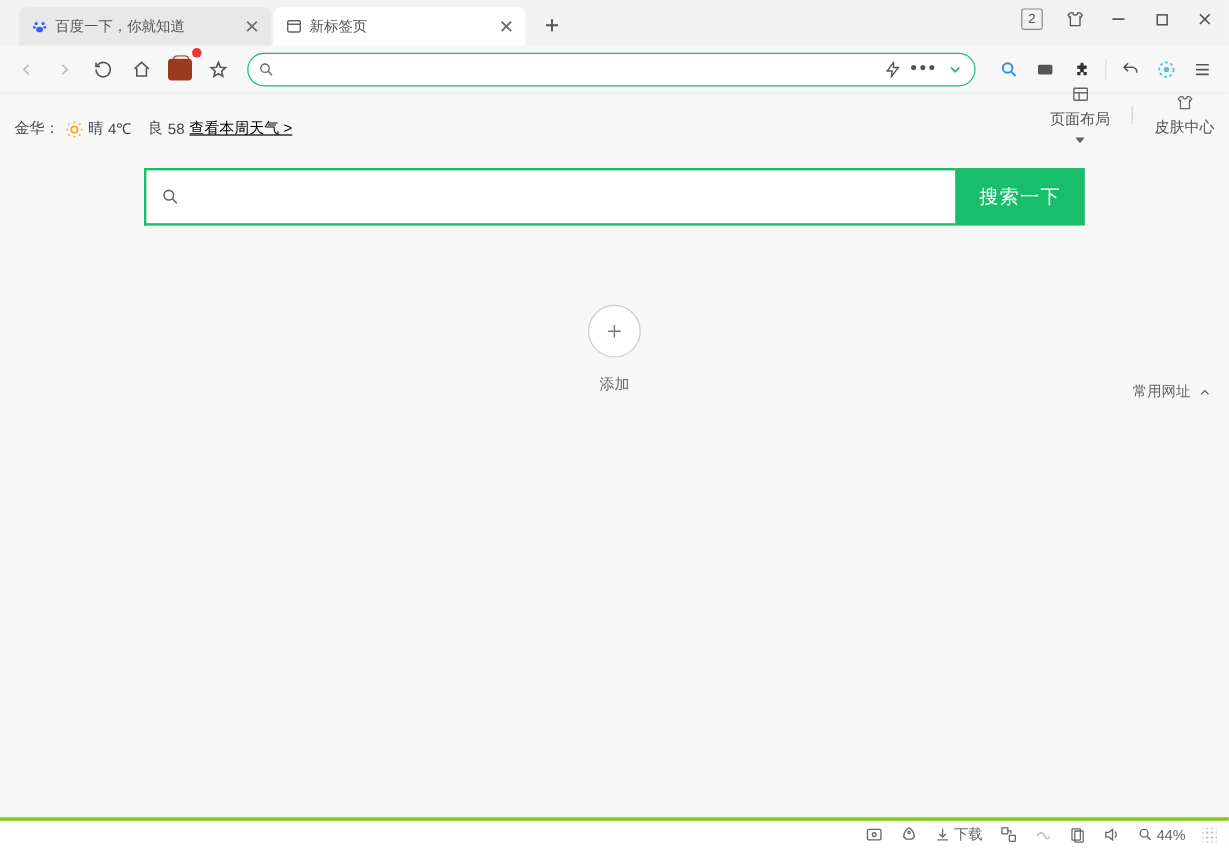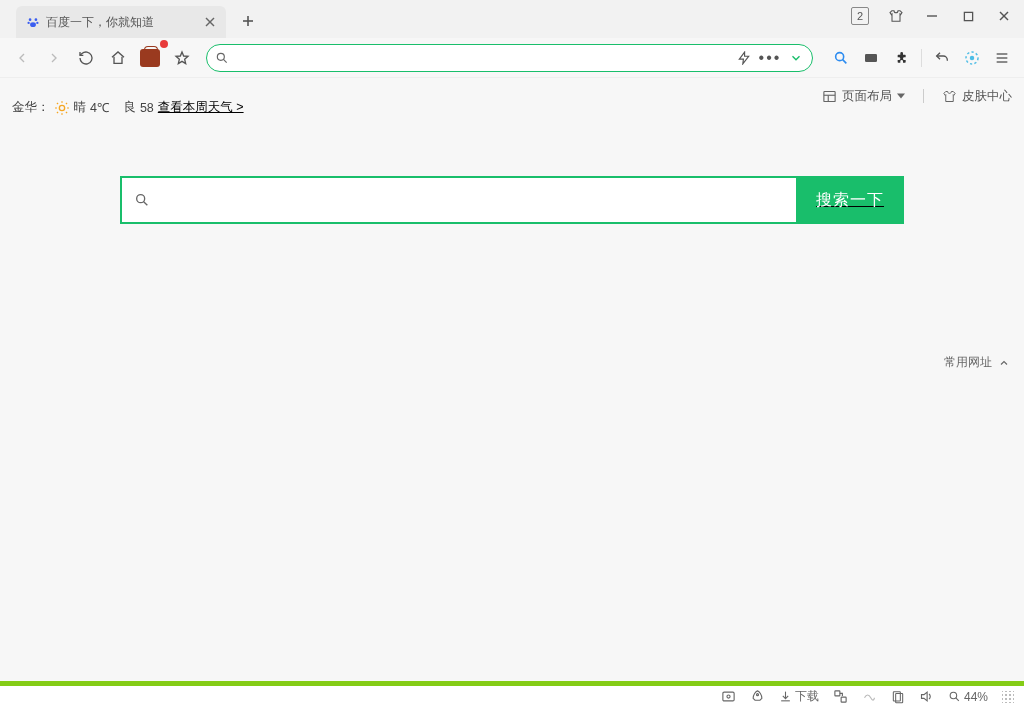--- a/index.html
+++ b/index.html
@@ -108,34 +108,33 @@
     align-items:center;
     padding: 0 12px;
     font-size:12.5px;
     color:#444;
     justify-content:space-between;
   }
   .weather { display:flex;align-items:center;gap:4px;margin-top:23px;}
   .weather a { color:#000000; text-decoration:underline; cursor:pointer;}
   .sun { width:16px;height:16px;color:#f5a623;}
   .layout-controls { display:flex;align-items:center;gap:18px;color:#555;}
-  .layout-controls .ctl { display:flex;align-items:center;gap:5px;cursor:pointer;}
+  .layout-controls .ctl { display:flex;align-items:center;gap:5px;cursor:pointer;flex-direction:column;}
   .layout-controls svg{color:#666;}
   .vsep { width:1px;height:14px;background:#ccc; }
 
   
   .content {
     width:100%;
     position:relative;
   }
   .searchbox-wrap {
     display:flex;
     justify-content:center;
-    margin-top: 62px;
-    text-decoration: underline;
+    margin-top: 26px;
   }
   .searchbox {
     display:flex;
     width: 784px;
     height: 48px;
   }
   .searchbox .sb-input {
     flex:1;
     border:2px solid #19be6b;
     border-right:none;
@@ -182,21 +181,21 @@
     color:#777;cursor:pointer;
   }
   .add-label { font-size:12.5px;color:#666;}
 
   
   .statusbar {
     position:absolute;
     bottom:0;left:0;right:0;
     height:26px;
     background:#fff;
-    border-top:5px solid #84cc16;
+    border-top:3px solid #84cc16;
     display:flex;
     align-items:center;
     justify-content:flex-end;
     padding:0 10px;
     gap:6px;
     font-size:12px;
     color:#666;
   }
   .statusbar .sb-item { display:flex;align-items:center;gap:3px;cursor:pointer;padding:2px 4px;border-radius:3px;}
   .resize-grip {
@@ -219,20 +218,35 @@
       <span class="tab-icon">
         <svg width="14" height="14" viewBox="0 0 24 24" fill="#3b5ef0">
             <circle cx="7" cy="8" r="2.3"></circle>
             <circle cx="17" cy="8" r="2.3"></circle>
             <circle cx="4.5" cy="13.5" r="2"></circle>
             <circle cx="19.5" cy="13.5" r="2"></circle>
             <ellipse cx="12" cy="16.5" rx="5" ry="4"></ellipse>
           </svg>
       </span>
       <span class="tab-title">百度一下，你就知道</span>
+      <span class="tab-close">
+        <svg width="10" height="10" viewBox="0 0 10 10" stroke="#666" stroke-width="1.4">
+            <line x1="1" y1="1" x2="9" y2="9"></line>
+            <line x1="9" y1="1" x2="1" y2="9"></line>
+          </svg>
+      </span>
+    </div>
+    <div class="tab active">
+      <span class="tab-icon">
+        <svg width="14" height="14" viewBox="0 0 24 24" fill="none" stroke="#666" stroke-width="2">
+            <rect x="3" y="4" width="18" height="16" rx="2"></rect>
+            <line x1="3" y1="9" x2="21" y2="9"></line>
+          </svg>
+      </span>
+      <span class="tab-title">新标签页</span>
       <span class="tab-close">
         <svg width="10" height="10" viewBox="0 0 10 10" stroke="#666" stroke-width="1.4">
             <line x1="1" y1="1" x2="9" y2="9"></line>
             <line x1="9" y1="1" x2="1" y2="9"></line>
           </svg>
       </span>
     </div>
     <div class="newtab-btn">
       <svg width="14" height="14" viewBox="0 0 14 14" stroke="#555" stroke-width="1.6">
           <line x1="7" y1="2" x2="7" y2="12"></line>
@@ -427,20 +441,29 @@
     </div>
   </div>
 
   <div class="common-sites">
     <span>常用网址</span>
     <svg width="12" height="12" viewBox="0 0 24 24" fill="none" stroke="#666" stroke-width="2.2">
         <polyline points="6 15 12 9 18 15"></polyline>
       </svg>
   </div>
 
+  <div class="add-wrap">
+    <div class="add-circle">
+      <svg width="18" height="18" viewBox="0 0 24 24" stroke="#777" stroke-width="1.6">
+          <line x1="12" y1="5" x2="12" y2="19"></line>
+          <line x1="5" y1="12" x2="19" y2="12"></line>
+        </svg>
+    </div>
+    <span class="add-label">添加</span>
+  </div>
 </div>
 
 <div class="statusbar">
   <div class="sb-item">
     <svg width="15" height="15" viewBox="0 0 24 24" fill="none" stroke="#666" stroke-width="1.8">
         <rect x="3" y="5" width="18" height="14" rx="2"></rect>
         <circle cx="12" cy="12" r="2.5"></circle>
       </svg>
   </div>
   <div class="sb-item">

